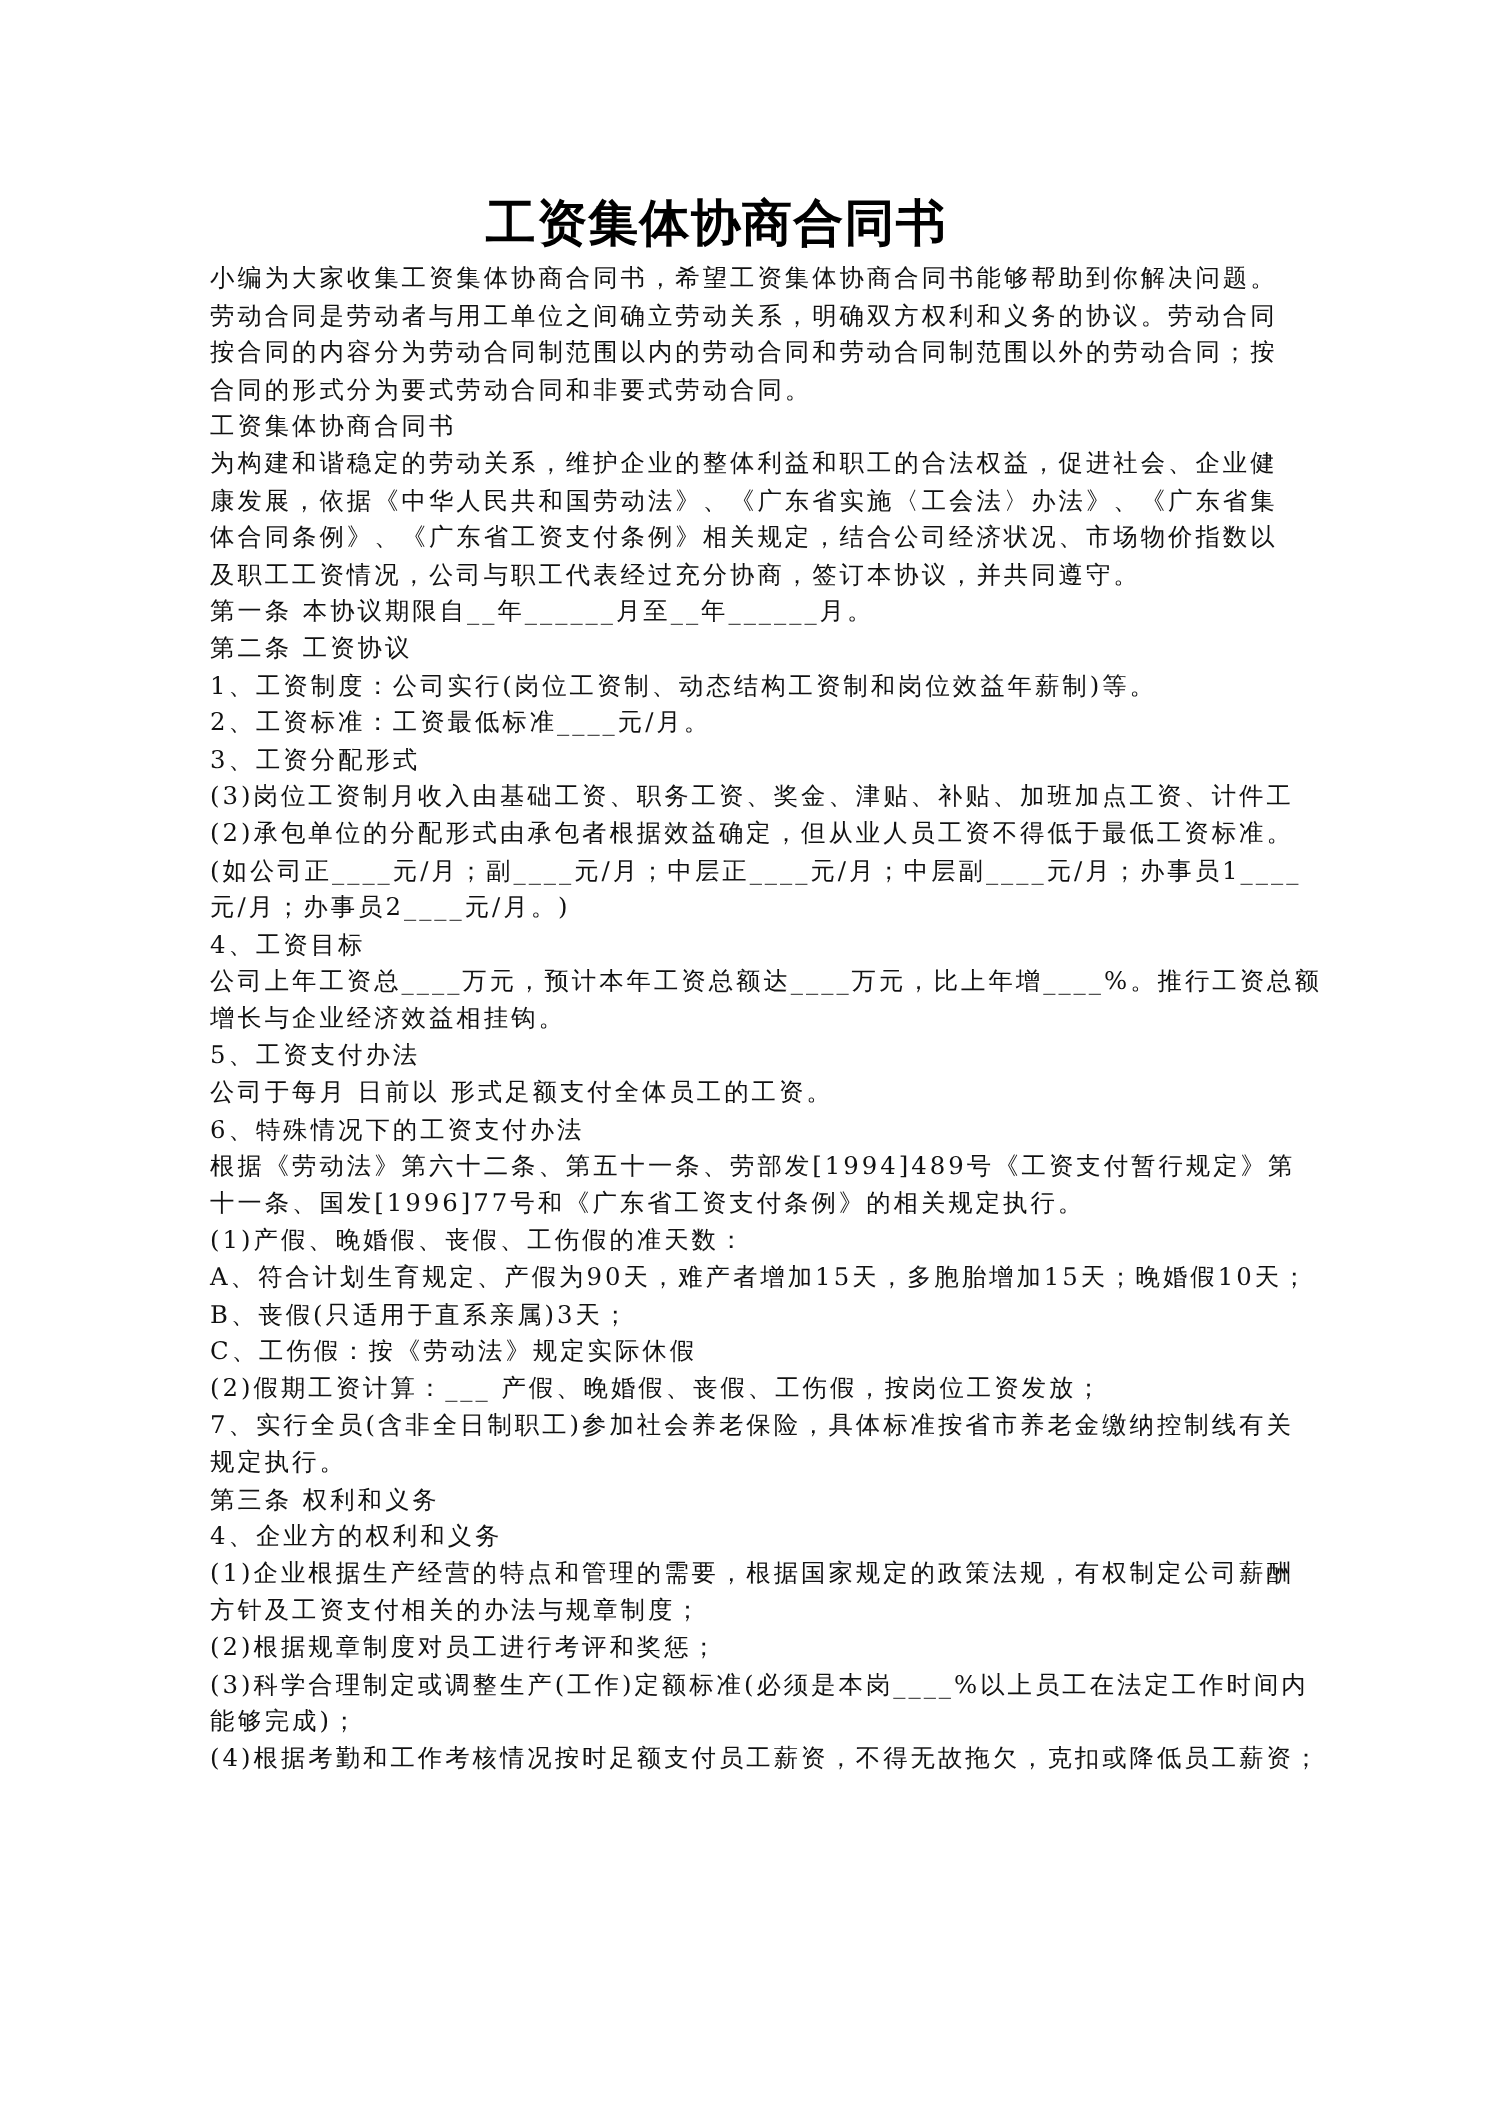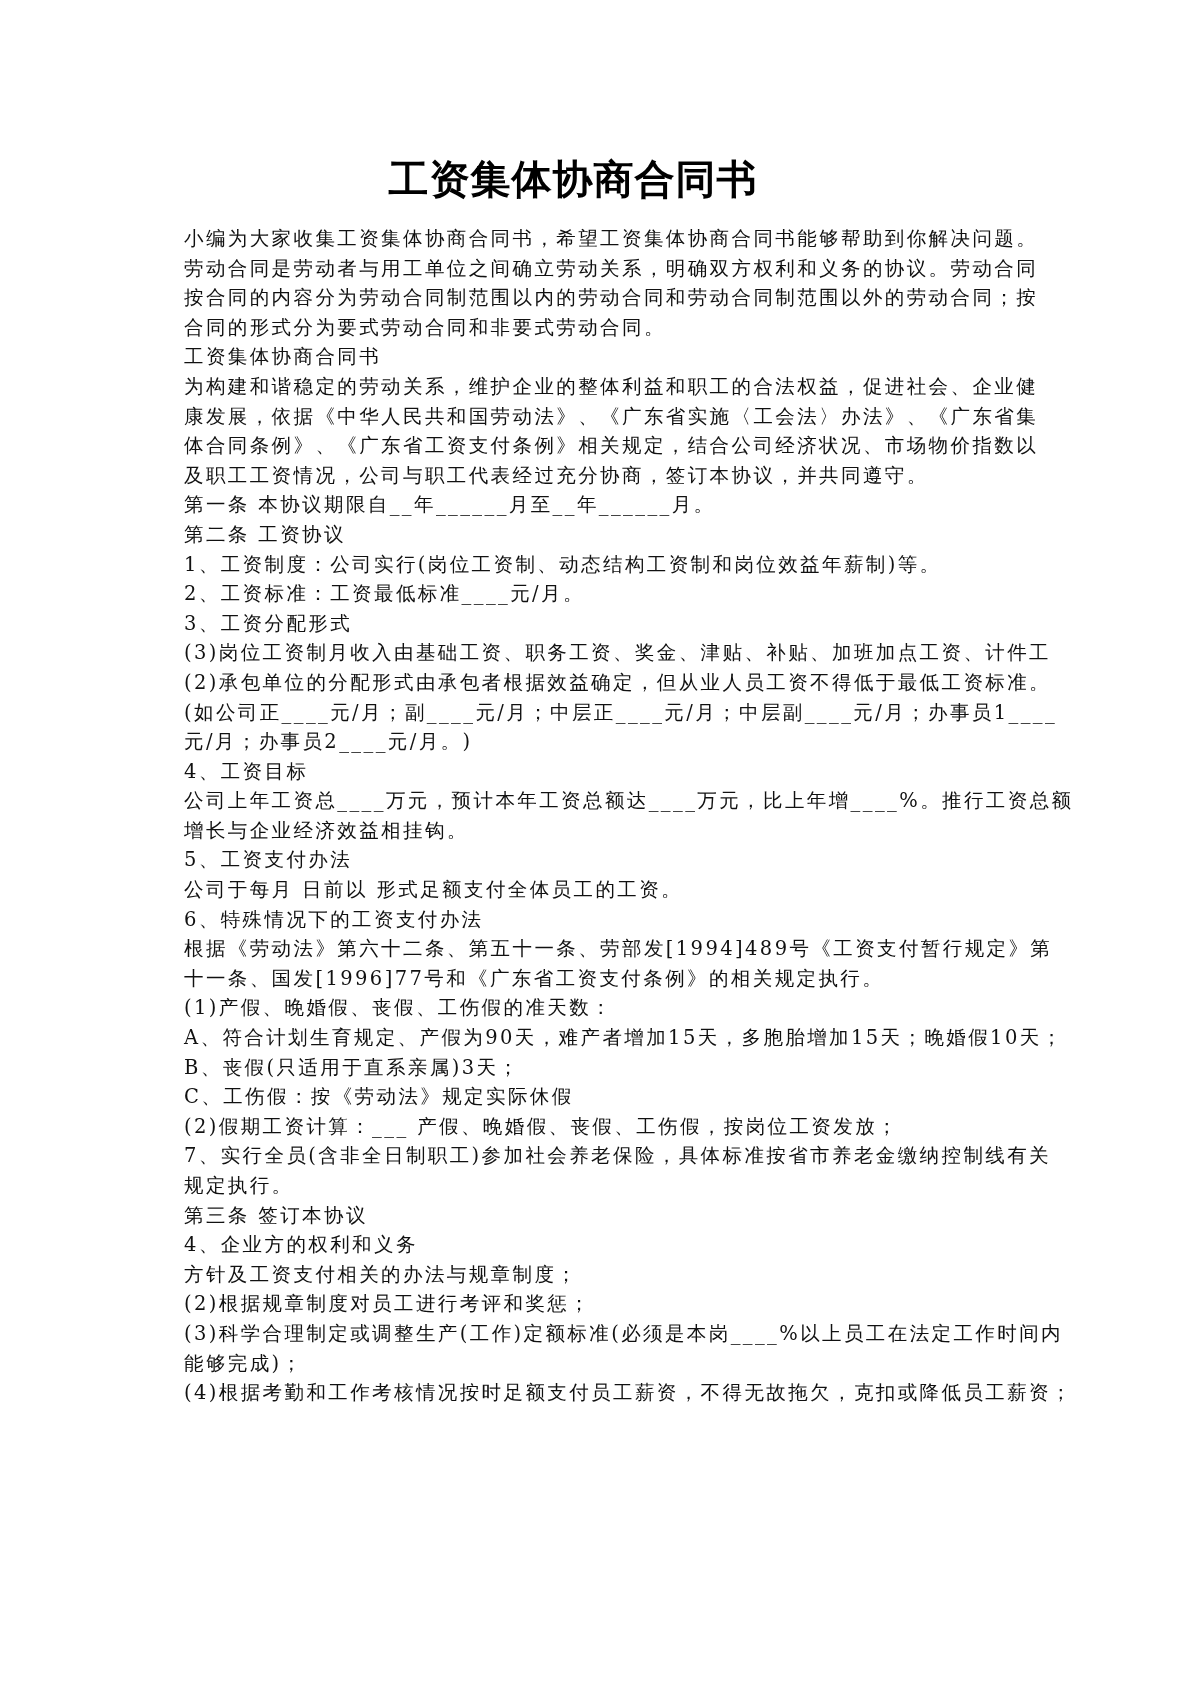--- a/index.html
+++ b/index.html
@@ -29,21 +29,21 @@
     line-height: 58px;
     letter-spacing: 1px;
     margin: 0 0 0 -20px;
     color: #000000;
     width: 850px;
   }
   .body-text {
     font-size: 19.5px;
     line-height: 29.6px;
     letter-spacing: 2.4px;
-    margin: 16px;
+    margin: 0;
   }
   .line {
     display: block;
     white-space: nowrap;
   }
 </style>
 </head>
 <body>
 
 <div class="page">
@@ -75,21 +75,22 @@
     <span class="line">6、特殊情况下的工资支付办法</span>
     <span class="line">根据《劳动法》第六十二条、第五十一条、劳部发[1994]489号《工资支付暂行规定》第</span>
     <span class="line">十一条、国发[1996]77号和《广东省工资支付条例》的相关规定执行。</span>
     <span class="line">(1)产假、晚婚假、丧假、工伤假的准天数：</span>
     <span class="line">A、符合计划生育规定、产假为90天，难产者增加15天，多胞胎增加15天；晚婚假10天；</span>
     <span class="line">B、丧假(只适用于直系亲属)3天；</span>
     <span class="line">C、工伤假：按《劳动法》规定实际休假</span>
     <span class="line">(2)假期工资计算：___ 产假、晚婚假、丧假、工伤假，按岗位工资发放；</span>
     <span class="line">7、实行全员(含非全日制职工)参加社会养老保险，具体标准按省市养老金缴纳控制线有关</span>
     <span class="line">规定执行。</span>
-    <span class="line">第三条 签订本协议</span>
+    <span class="line">第三条 权利和义务</span>
     <span class="line">4、企业方的权利和义务</span>
+    <span class="line">(1)企业根据生产经营的特点和管理的需要，根据国家规定的政策法规，有权制定公司薪酬</span>
     <span class="line">方针及工资支付相关的办法与规章制度；</span>
     <span class="line">(2)根据规章制度对员工进行考评和奖惩；</span>
     <span class="line">(3)科学合理制定或调整生产(工作)定额标准(必须是本岗____%以上员工在法定工作时间内</span>
     <span class="line">能够完成)；</span>
     <span class="line">(4)根据考勤和工作考核情况按时足额支付员工薪资，不得无故拖欠，克扣或降低员工薪资；</span>
   </div>
 </div>
 
 </body></html>

